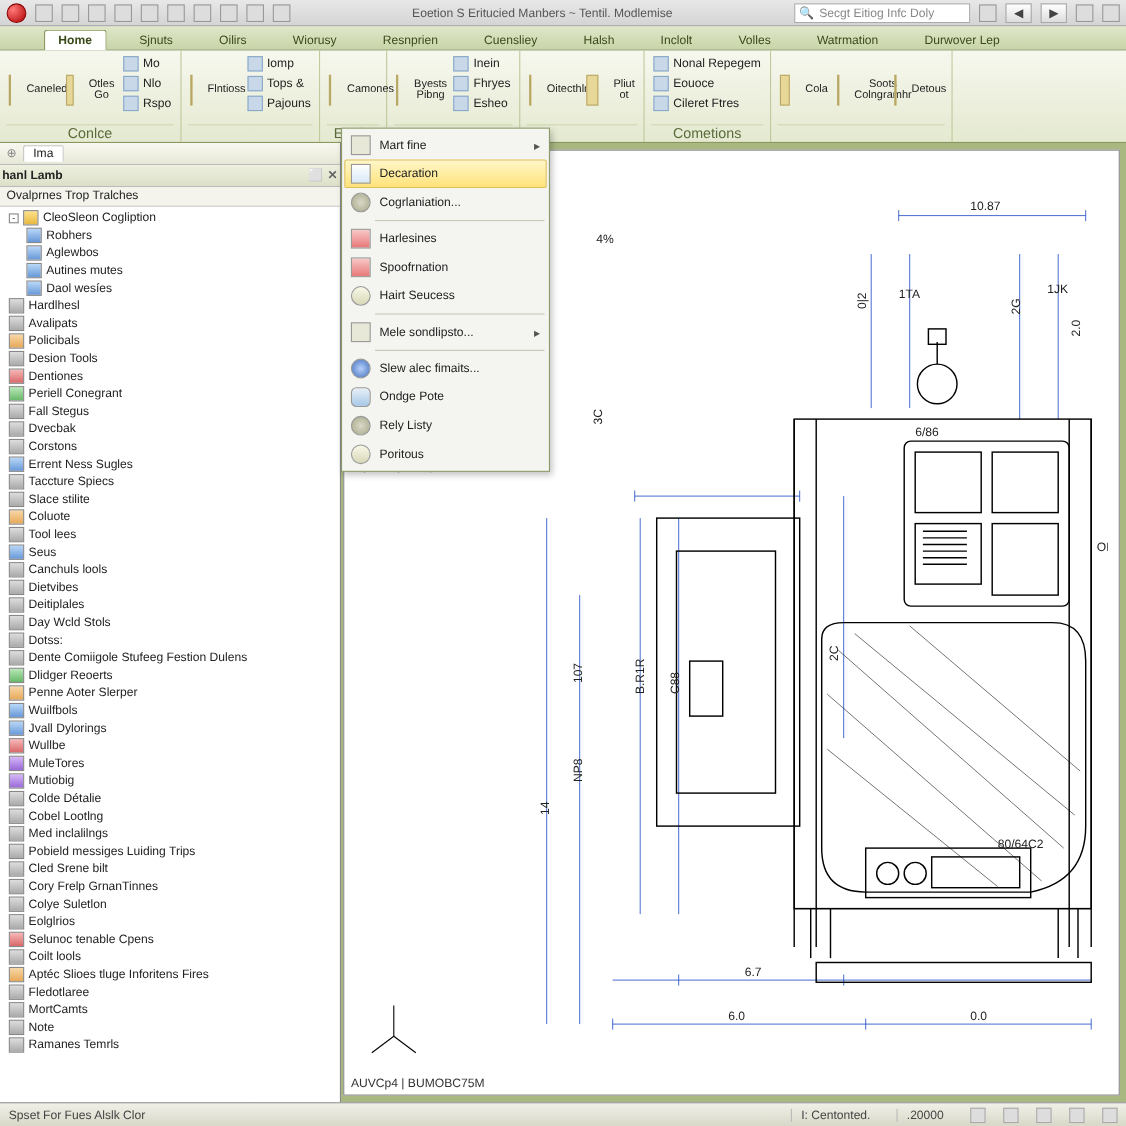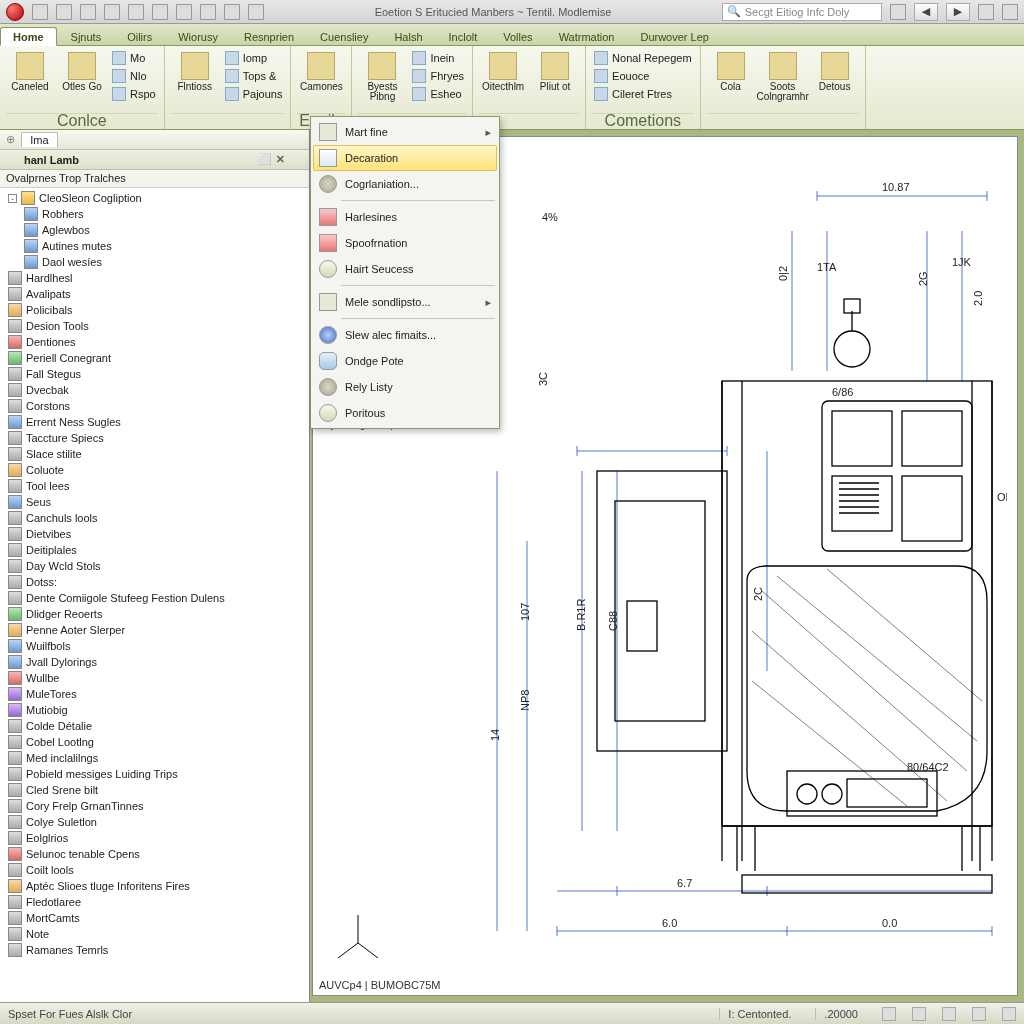--- a/index.html
+++ b/index.html
@@ -7,42 +7,42 @@
 
 
 .qat { height:24px; background:linear-gradient(#e8e8e8,#d4d4d4); border-bottom:1px solid #9a9a9a; display:flex; align-items:center; padding:0 6px; gap:8px; }
 .app-btn { width:18px; height:18px; border-radius:50%; background:radial-gradient(circle at 30% 30%,#ff7a7a,#b00000); border:1px solid #800; }
 .qat-ico { width:16px; height:16px; display:inline-block; background:#ddd; border:1px solid #999; }
 .qat-title { flex:1; text-align:center; color:#555; font-size:11px; }
 .qat-search { width:160px; height:18px; border:1px solid #aaa; background:#fff; display:flex; align-items:center; padding:0 4px; gap:4px; color:#888; }
 .nav-btn { width:24px; height:18px; border:1px solid #aaa; background:linear-gradient(#fff,#ddd); display:flex; align-items:center; justify-content:center; color:#444; }
 
 
-.tabs { height:22px; background:linear-gradient(#dfe7c9,#c8d4a8); display:flex; align-items:flex-end; gap:2px; border-bottom:1px solid #8a9860; }
+.tabs { height:22px; background:linear-gradient(#dfe7c9,#c8d4a8); display:flex; align-items:flex-end; padding-left:40px; gap:18px; border-bottom:1px solid #8a9860; }
 .tab { padding:3px 12px 2px; color:#3a4a1a; cursor:default; }
 .tab.active { background:#fff; border:1px solid #8a9860; border-bottom:1px solid #fff; border-radius:3px 3px 0 0; margin-bottom:-1px; font-weight:600; }
 
 
 .ribbon { height:84px; background:linear-gradient(#f6f8ee,#e4e9d0); border-bottom:1px solid #8a9860; display:flex; }
 .group { border-right:1px solid #c0c89c; padding:4px 6px 2px; display:flex; flex-direction:column; }
 .group-items { flex:1; display:flex; gap:4px; }
-.group-label { text-align:center; color:#5a6a3a; font-size:16px; height:14px; line-height:14px; border-top:1px solid #d0d8b0; }
-.rbtn-large { width:48px; display:flex; flex-direction:column; align-items:center; gap:2px; padding:2px; }
+.group-label { text-align:center; color:#5a6a3a; font-size:13px; height:14px; line-height:14px; border-top:1px solid #d0d8b0; }
+.rbtn-large { width:48px; display:flex; align-items:center; gap:14px; padding:2px; }
 .rbtn-large .ico { width:28px; height:28px; background:#e8d898; border:1px solid #b8a868; }
 .rbtn-large .lbl { font-size:10px; text-align:center; line-height:10px; }
 .rbtn-col { display:flex; flex-direction:column; gap:2px; }
 .rbtn-small { display:flex; align-items:center; gap:4px; padding:1px 2px; font-size:10px; white-space:nowrap; }
 .rbtn-small .ico { width:14px; height:14px; background:#c8d8e8; border:1px solid #88a8c8; }
 
 
 .ws { position:absolute; top:130px; bottom:22px; left:0; right:0; display:flex; background:#a8b880; }
 .side { width:310px; background:#fff; border-right:1px solid #888; display:flex; flex-direction:column; }
 .side-tab { height:20px; background:linear-gradient(#f8f8f0,#e8e8d8); border-bottom:1px solid #bbb; display:flex; align-items:center; padding:0 6px; font-size:10px; }
 .side-tab .tt { background:#fff; border:1px solid #bbb; border-bottom:none; padding:1px 8px; border-radius:2px 2px 0 0; }
-.side-title { height:20px; background:linear-gradient(#eef0e0,#dde0c8); border-bottom:1px solid #bbb; display:flex; align-items:center; justify-content:space-between; padding:0 24px; font-weight:600; }
+.side-title { height:20px; background:linear-gradient(#eef0e0,#dde0c8); border-bottom:1px solid #bbb; display:flex; align-items:center; justify-content:space-between; padding:0 2px; font-weight:600; }
 .side-ctrl { display:flex; gap:4px; color:#666; font-size:9px; }
 .side-sub { height:18px; border-bottom:1px solid #ccc; padding:2px 6px; background:#f4f4ec; }
 .tree { flex:1; overflow:auto; padding:2px 4px; }
 .tree-item { display:flex; align-items:center; gap:4px; padding:1px 2px 1px 8px; white-space:nowrap; }
 .tree-item.l1 { padding-left:4px; }
 .tree-item.l2 { padding-left:20px; }
 .tico { width:14px; height:14px; flex-shrink:0; border:1px solid #888; }
 .tico.folder { background:linear-gradient(#ffe28a,#e8b840); }
 .tico.blue { background:linear-gradient(#b8d8f8,#6898d8); }
 .tico.red { background:linear-gradient(#f8b8b8,#d86868); }

